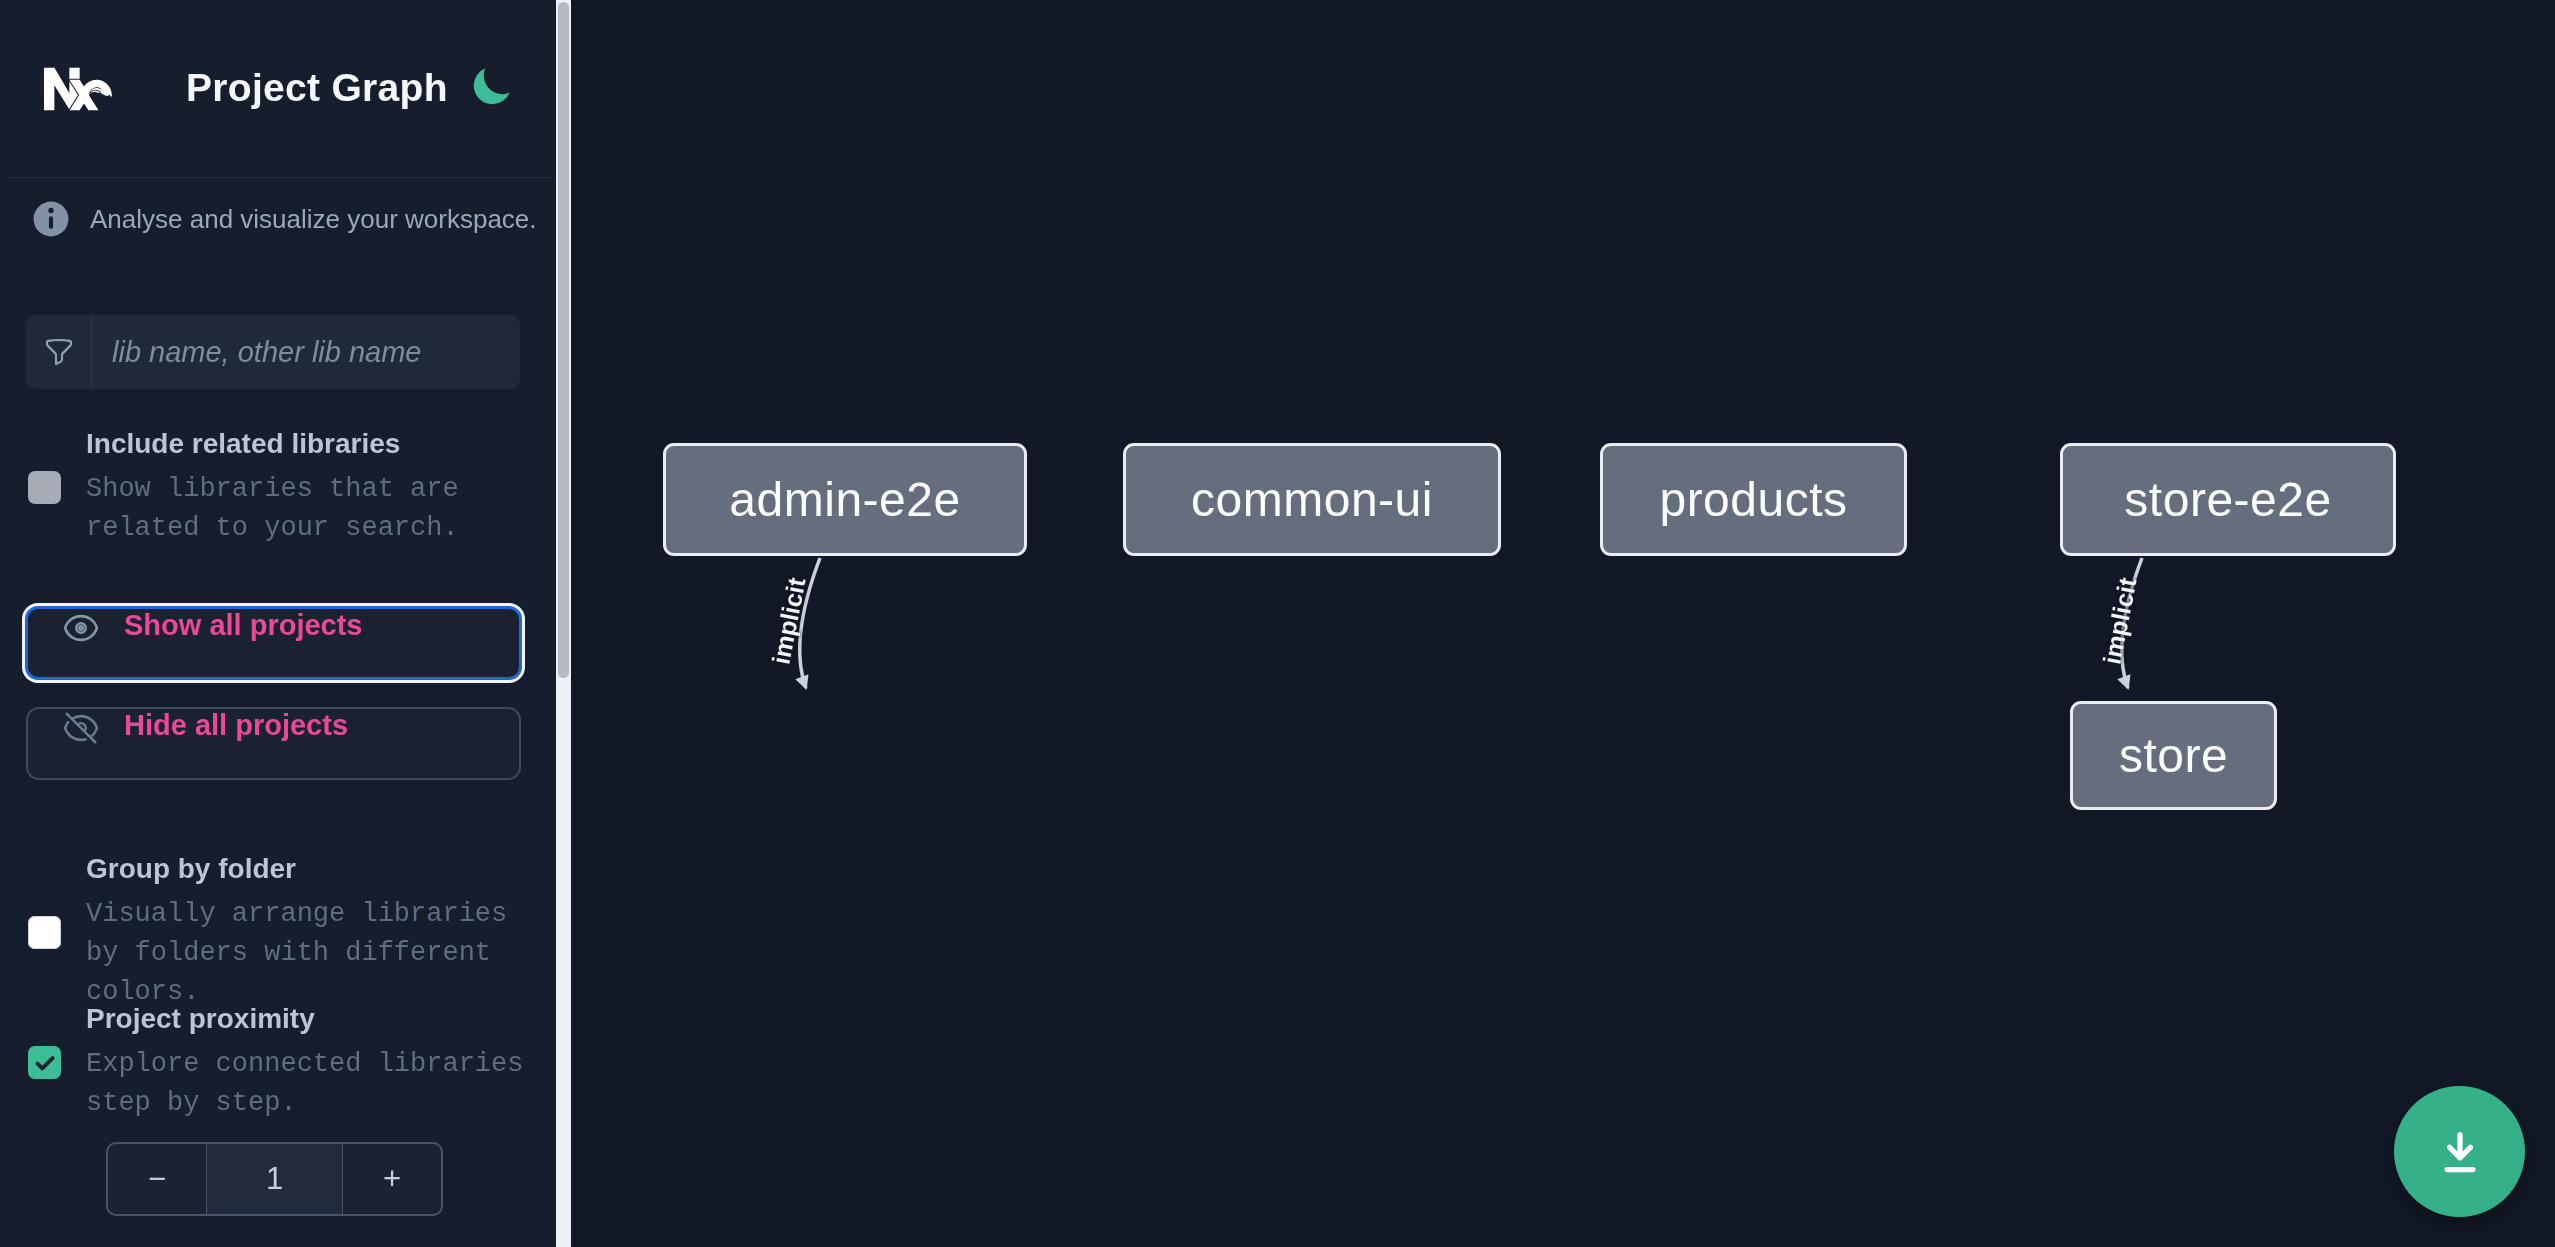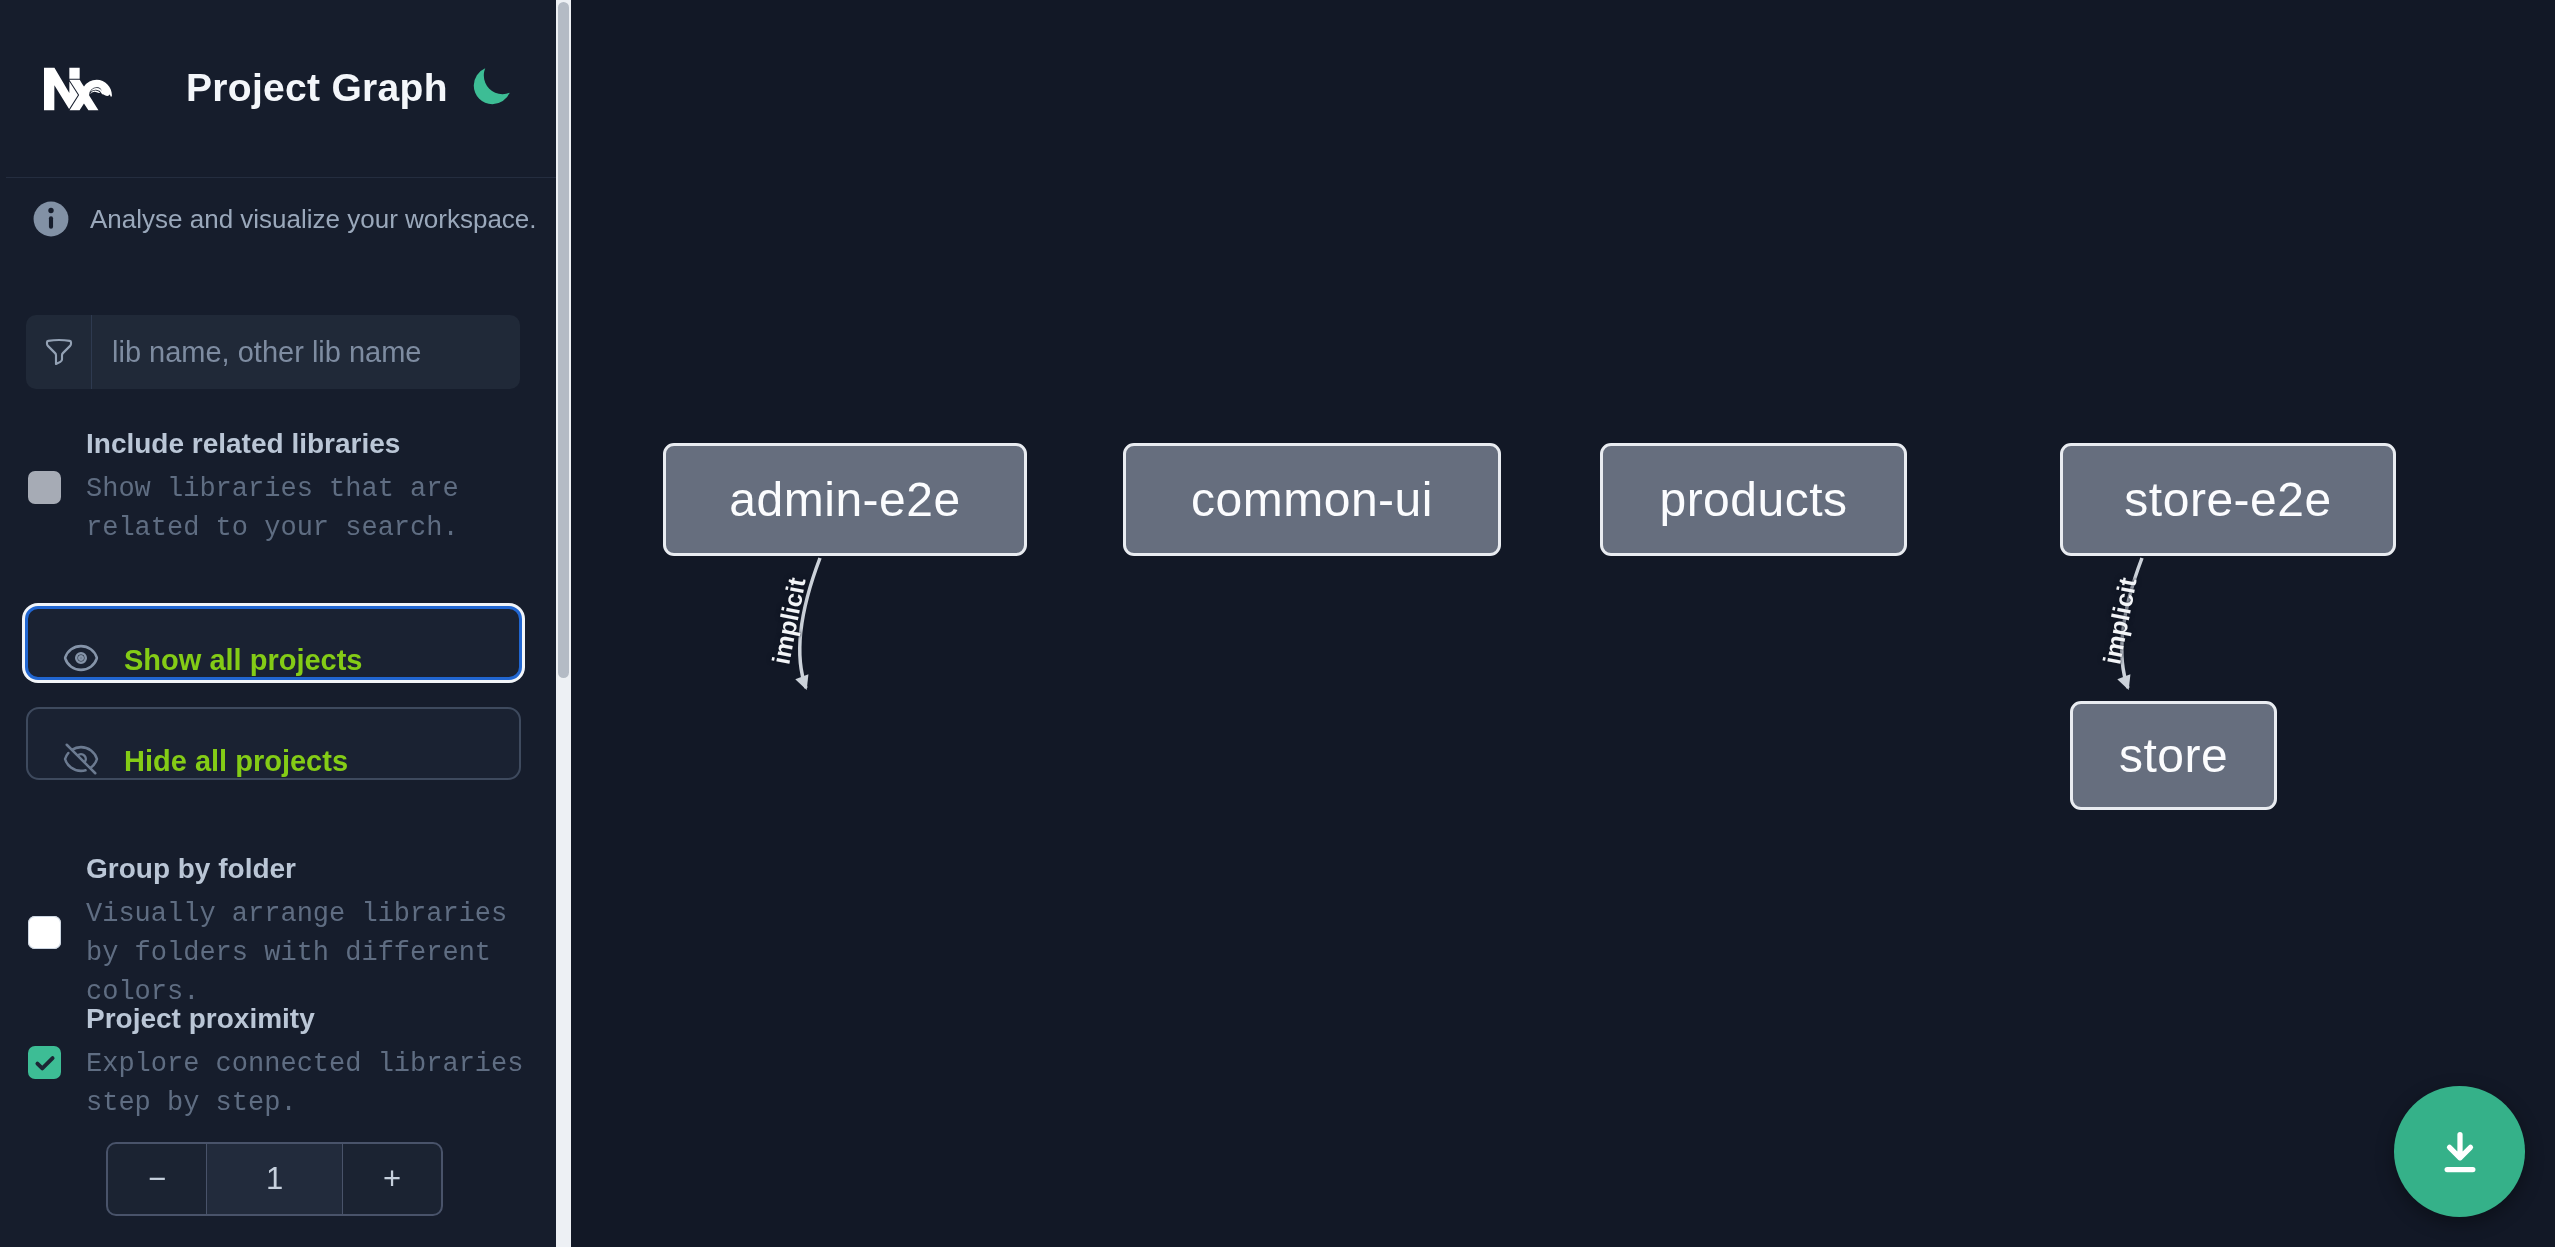--- a/index.html
+++ b/index.html
@@ -13,37 +13,37 @@
   .nx-logo { position:absolute; left:26px; top:55px; width:92px; height:68px; }
   .app-title { position:absolute; left:180px; top:66px; font-size:39px; font-weight:700; color:#f3f6fa; letter-spacing:.3px; }
   .theme-toggle { position:absolute; left:456px; top:58px; width:58px; height:58px; background:transparent; border:none; cursor:pointer; display:flex; align-items:center; justify-content:center; }
 
   .info-row { position:absolute; left:32px; top:200px; display:flex; align-items:center; gap:20px; }
   .info-icon { width:38px; height:38px; flex:none; }
   .info-text { font-size:26px; font-weight:500; color:#9aa8bb; }
 
   .filter-box { position:absolute; left:26px; top:315px; width:494px; height:74px; background:#202938; border-radius:10px; display:flex; align-items:stretch; overflow:hidden; }
   .filter-icon-cell { width:66px; flex:none; display:flex; align-items:center; justify-content:center; border-right:1px solid #2e3a50; color:#93a1b4; }
-  .filter-input { flex:1; background:transparent; border:none; outline:none; color:#dbe3ee; font-size:29px; padding:0 20px; font-family:inherit; }
+  .filter-input { flex:1; background:transparent; border:none; outline:none; color:#dbe3ee; font-size:29px; padding:0 20px; font-family:inherit;font-style:italic; }
   .filter-input::placeholder { color:#7e8ca1; }
 
   .check-row { position:absolute; left:28px; display:flex; align-items:center; }
   .check-row .text { margin-left:25px; }
   .checkbox { width:33px; height:33px; border-radius:7px; flex:none; margin-top:0px; cursor:pointer; }
   .checkbox.gray  { background:#a6abb5; }
   .checkbox.white { background:#ffffff; box-shadow:0 0 0 1px #cbd5e1 inset; }
   .checkbox.green { background:#3dbd95; display:flex; align-items:center; justify-content:center; }
   .check-label { font-size:28px; font-weight:600; color:#bac6d6; line-height:33px; cursor:pointer; }
   .check-desc  { margin-top:10px; font-size:27px; font-weight:400; color:#5f6d82; line-height:39px; max-width:450px;font-family:Liberation Mono, monospace; }
 
   .row-include   { top:427px; }
   .row-group     { top:852px; }
   .row-proximity { top:1002px; }
 
-  .btn { position:absolute; display:flex; align-items:flex-end; gap:24px; padding-left:34px; border-radius:13px; font-size:29px; font-weight:600; color:#84cc16; background:#1a2232; cursor:pointer; font-family:inherit; }
+  .btn { position:absolute; display:flex; align-items:flex-start; gap:24px; padding-left:34px; border-radius:13px; font-size:29px; font-weight:600; color:#ec4899; background:#1a2232; cursor:pointer; font-family:inherit; }
   .btn-show { left:25px; top:606px; width:497px; height:74px; border:3px solid #2166d1; box-shadow:0 0 0 3px #f2f5f9; }
   .btn-hide { left:26px; top:707px; width:495px; height:73px; border:2px solid #3e4a5e; }
   .btn .ico { display:flex; color:#8594a9; }
   .btn-hide .ico { color:#6b7a90; }
 
   .stepper { position:absolute; left:106px; top:1142px; width:337px; height:74px; display:grid; grid-template-columns:99px 1fr 99px; background:#1b2332; border:2px solid #49536a; border-radius:10px; overflow:hidden; }
   .stepper > div { display:flex; align-items:center; justify-content:center; font-size:31px; color:#c6d0dd; }
   .stepper .dec { border-right:1px solid #49536a; cursor:pointer; }
   .stepper .inc { border-left:1px solid #49536a; cursor:pointer; }
   .stepper .val { background:#222b3c; font-weight:500; }

